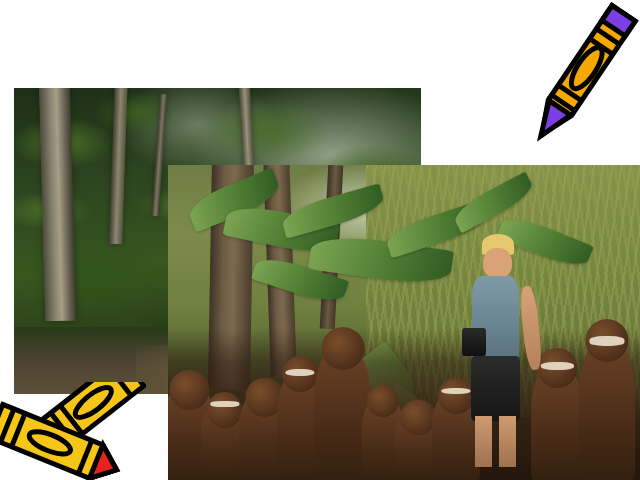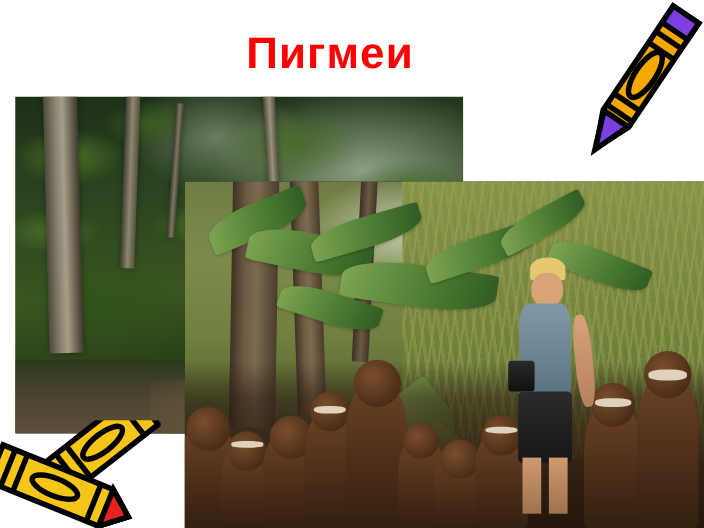--- a/index.html
+++ b/index.html
@@ -259,21 +259,20 @@
   
   .crayon { position: absolute; }
   #crayon-top-right { left: 520px; top: -4px; width: 120px; height: 165px; }
   #crayons-bottom-left { left: -4px; top: 382px; width: 150px; height: 98px; }
 </style>
 </head>
 <body>
 
 <div id="slide">
 
-  <div id="title">Пигмеи</div>
 
   <div class="photo" id="photo-forest">
     <div class="photo-inner">
       <div class="p1-sky"></div>
       <div class="p1-foliage"></div>
       <div class="p1-trunk t1"></div>
       <div class="p1-trunk t2"></div>
       <div class="p1-trunk t3"></div>
       <div class="p1-trunk t4"></div>
       <div class="p1-ground"></div>

